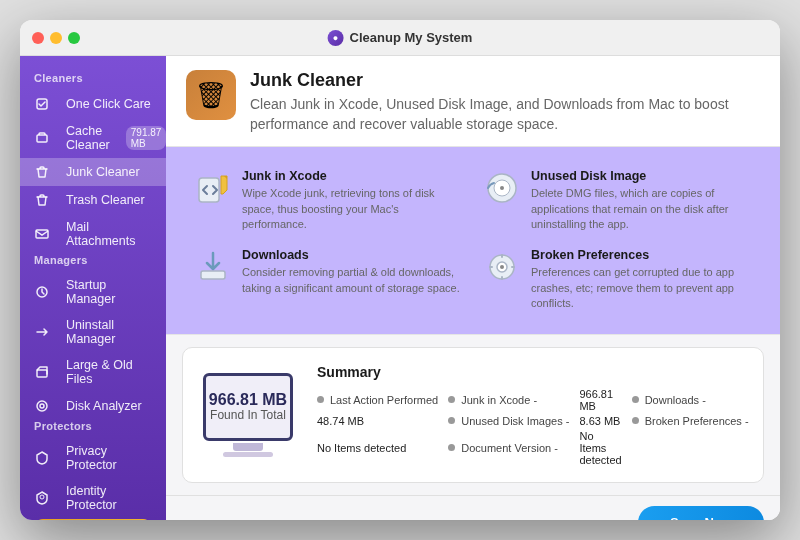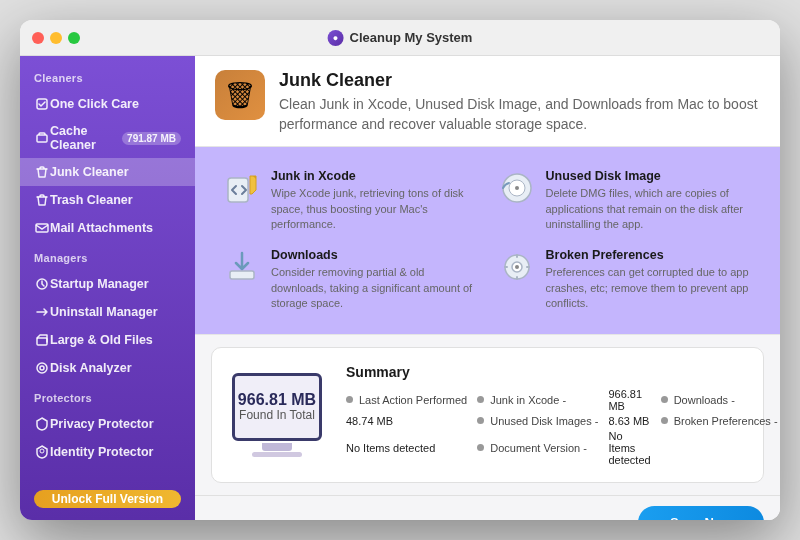--- a/index.html
+++ b/index.html
@@ -73,46 +73,45 @@
 
     
     .main-layout {
       display: flex;
       flex: 1;
       overflow: hidden;
     }
 
     
     .sidebar {
-      width: 175px;
+      width: 146px;
       background: linear-gradient(180deg, #7c4fd5 0%, #5a2ea8 100%);
       display: flex;
       flex-direction: column;
       padding: 16px 0 12px 0;
       flex-shrink: 0;
     }
 
     .sidebar-section-title {
       color: rgba(255,255,255,0.75);
       font-size: 11px;
       font-weight: 700;
       padding: 0 14px 6px 14px;
       letter-spacing: 0.3px;
     }
 
     .sidebar-item {
       display: flex;
       align-items: center;
-      gap: 0;
+      gap: 16px;
       padding: 6px 14px;
       cursor: pointer;
       border-radius: 0;
       color: rgba(255,255,255,0.9);
       font-size: 12.5px;
-      font-weight: bold;
     }
     .sidebar-item.active {
       background: rgba(255,255,255,0.25);
     }
     .sidebar-item-icon {
       width: 16px;
       height: 16px;
       display: flex;
       align-items: center;
       justify-content: center;

